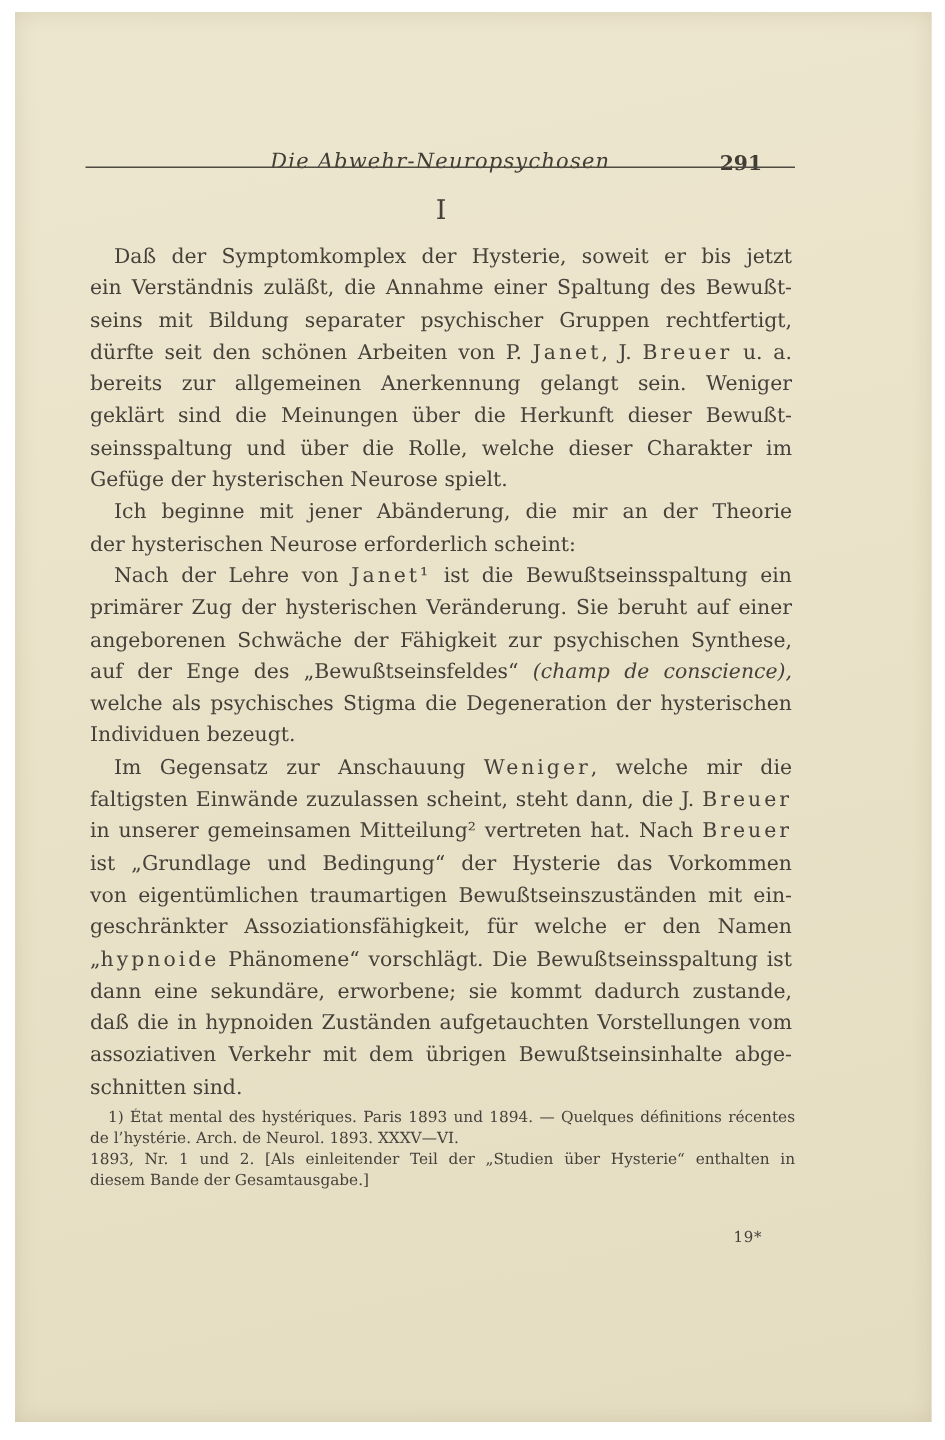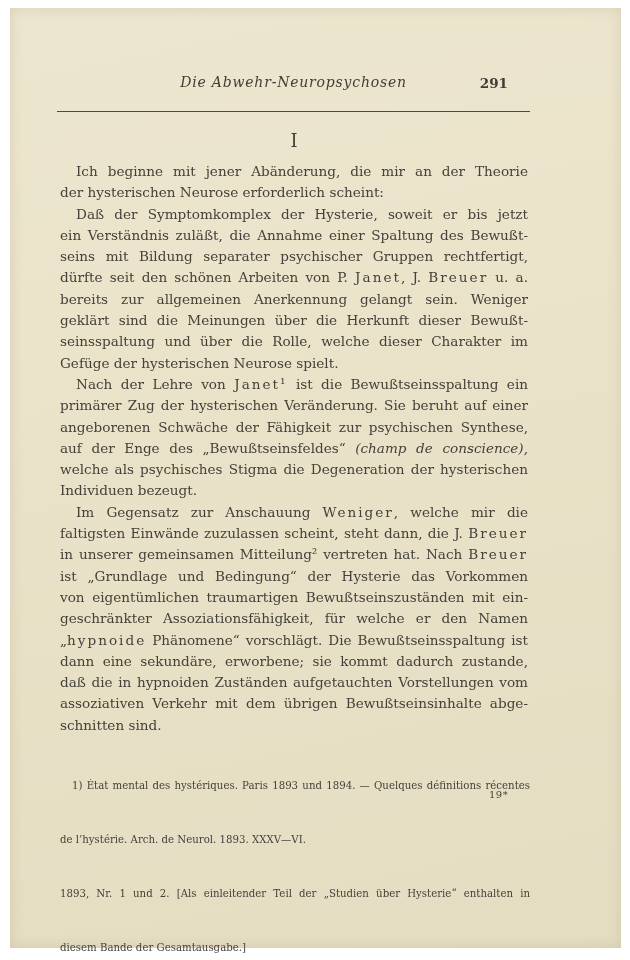--- a/index.html
+++ b/index.html
@@ -8,21 +8,21 @@
     background:#ffffff;
     font-family:"DejaVu Serif", serif;
     overflow:hidden;
   }
   .paper {
     position:absolute; left:10px; top:8px; width:611px; height:940px;
     background:linear-gradient(168deg,#ede6cf 0%,#eae2c8 45%,#e5ddc2 100%);
     box-shadow:inset 0 0 14px rgba(120,105,70,0.18);
   }
   .header-row {
-    position:absolute; left:47px; top:66px; width:473px; height:20px;
+    position:absolute; left:47px; top:92px; width:473px; height:20px;
     color:#413d35;
   }
   .running-title {
     text-align:center; font-style:italic; font-size:14px;
     letter-spacing:0.8px; color:#413d35;
   }
   .pagenum {
     position:absolute; right:22px; top:1px; font-size:13.5px; color:#413d35;font-weight:bold;
   }
   .rule {
@@ -44,58 +44,58 @@
   .line.last { text-align-last:left; }
   .line.indent { text-indent:16px; }
   .sperr { letter-spacing:2px; }
   .it { font-style:italic; }
   .foot-block {
     position:absolute; left:50px; top:731px; width:470px;
     font-size:10.2px; line-height:13.9px; color:#45413a;
   }
   .fline {
     text-align:justify; text-align-last:justify;
-    height:13.9px; overflow:hidden;margin-top:40px;
+    height:13.9px; overflow:hidden;
   }
   .fline.last { text-align-last:left; }
   .fline.indent { text-indent:12px; }
   .signature {
-    position:absolute; left:479px; top:781px;
+    position:absolute; left:479px; top:812px;
     font-size:10px; color:#45413a; letter-spacing:0.5px;
   }
 </style>
 </head>
 <body>
 
 <div class="paper">
 
   <div class="header-row">
     <div class="running-title">Die Abwehr-Neuropsychosen</div>
     <div class="pagenum">291</div>
   </div>
   <div class="rule"></div>
 
   <div class="section-heading">I</div>
 
   <div class="body-block">
 
     <div>
-      <div class="line indent">Ich beginne mit jener Abänderung, die mir an der Theorie</div>
-      <div class="line last">der hysterischen Neurose erforderlich scheint:</div>
-    </div>
-
-    <div>
       <div class="line indent">Daß der Symptomkomplex der Hysterie, soweit er bis jetzt</div>
       <div class="line">ein Verständnis zuläßt, die Annahme einer Spaltung des Bewußt-</div>
       <div class="line">seins mit Bildung separater psychischer Gruppen rechtfertigt,</div>
       <div class="line"><span>dürfte seit den schönen Arbeiten von P. </span><span class="sperr">Janet</span><span>, J. </span><span class="sperr">Breuer</span><span> u. a.</span></div>
       <div class="line">bereits zur allgemeinen Anerkennung gelangt sein. Weniger</div>
       <div class="line">geklärt sind die Meinungen über die Herkunft dieser Bewußt-</div>
       <div class="line">seinsspaltung und über die Rolle, welche dieser Charakter im</div>
       <div class="line last">Gefüge der hysterischen Neurose spielt.</div>
+    </div>
+
+    <div>
+      <div class="line indent">Ich beginne mit jener Abänderung, die mir an der Theorie</div>
+      <div class="line last">der hysterischen Neurose erforderlich scheint:</div>
     </div>
 
     <div>
       <div class="line indent"><span>Nach der Lehre von </span><span class="sperr">Janet¹</span><span> ist die Bewußtseinsspaltung ein</span></div>
       <div class="line">primärer Zug der hysterischen Veränderung. Sie beruht auf einer</div>
       <div class="line">angeborenen Schwäche der Fähigkeit zur psychischen Synthese,</div>
       <div class="line"><span>auf der Enge des „Bewußtseinsfeldes“ </span><span class="it">(champ de conscience),</span></div>
       <div class="line">welche als psychisches Stigma die Degeneration der hysterischen</div>
       <div class="line last">Individuen bezeugt.</div>
     </div>

